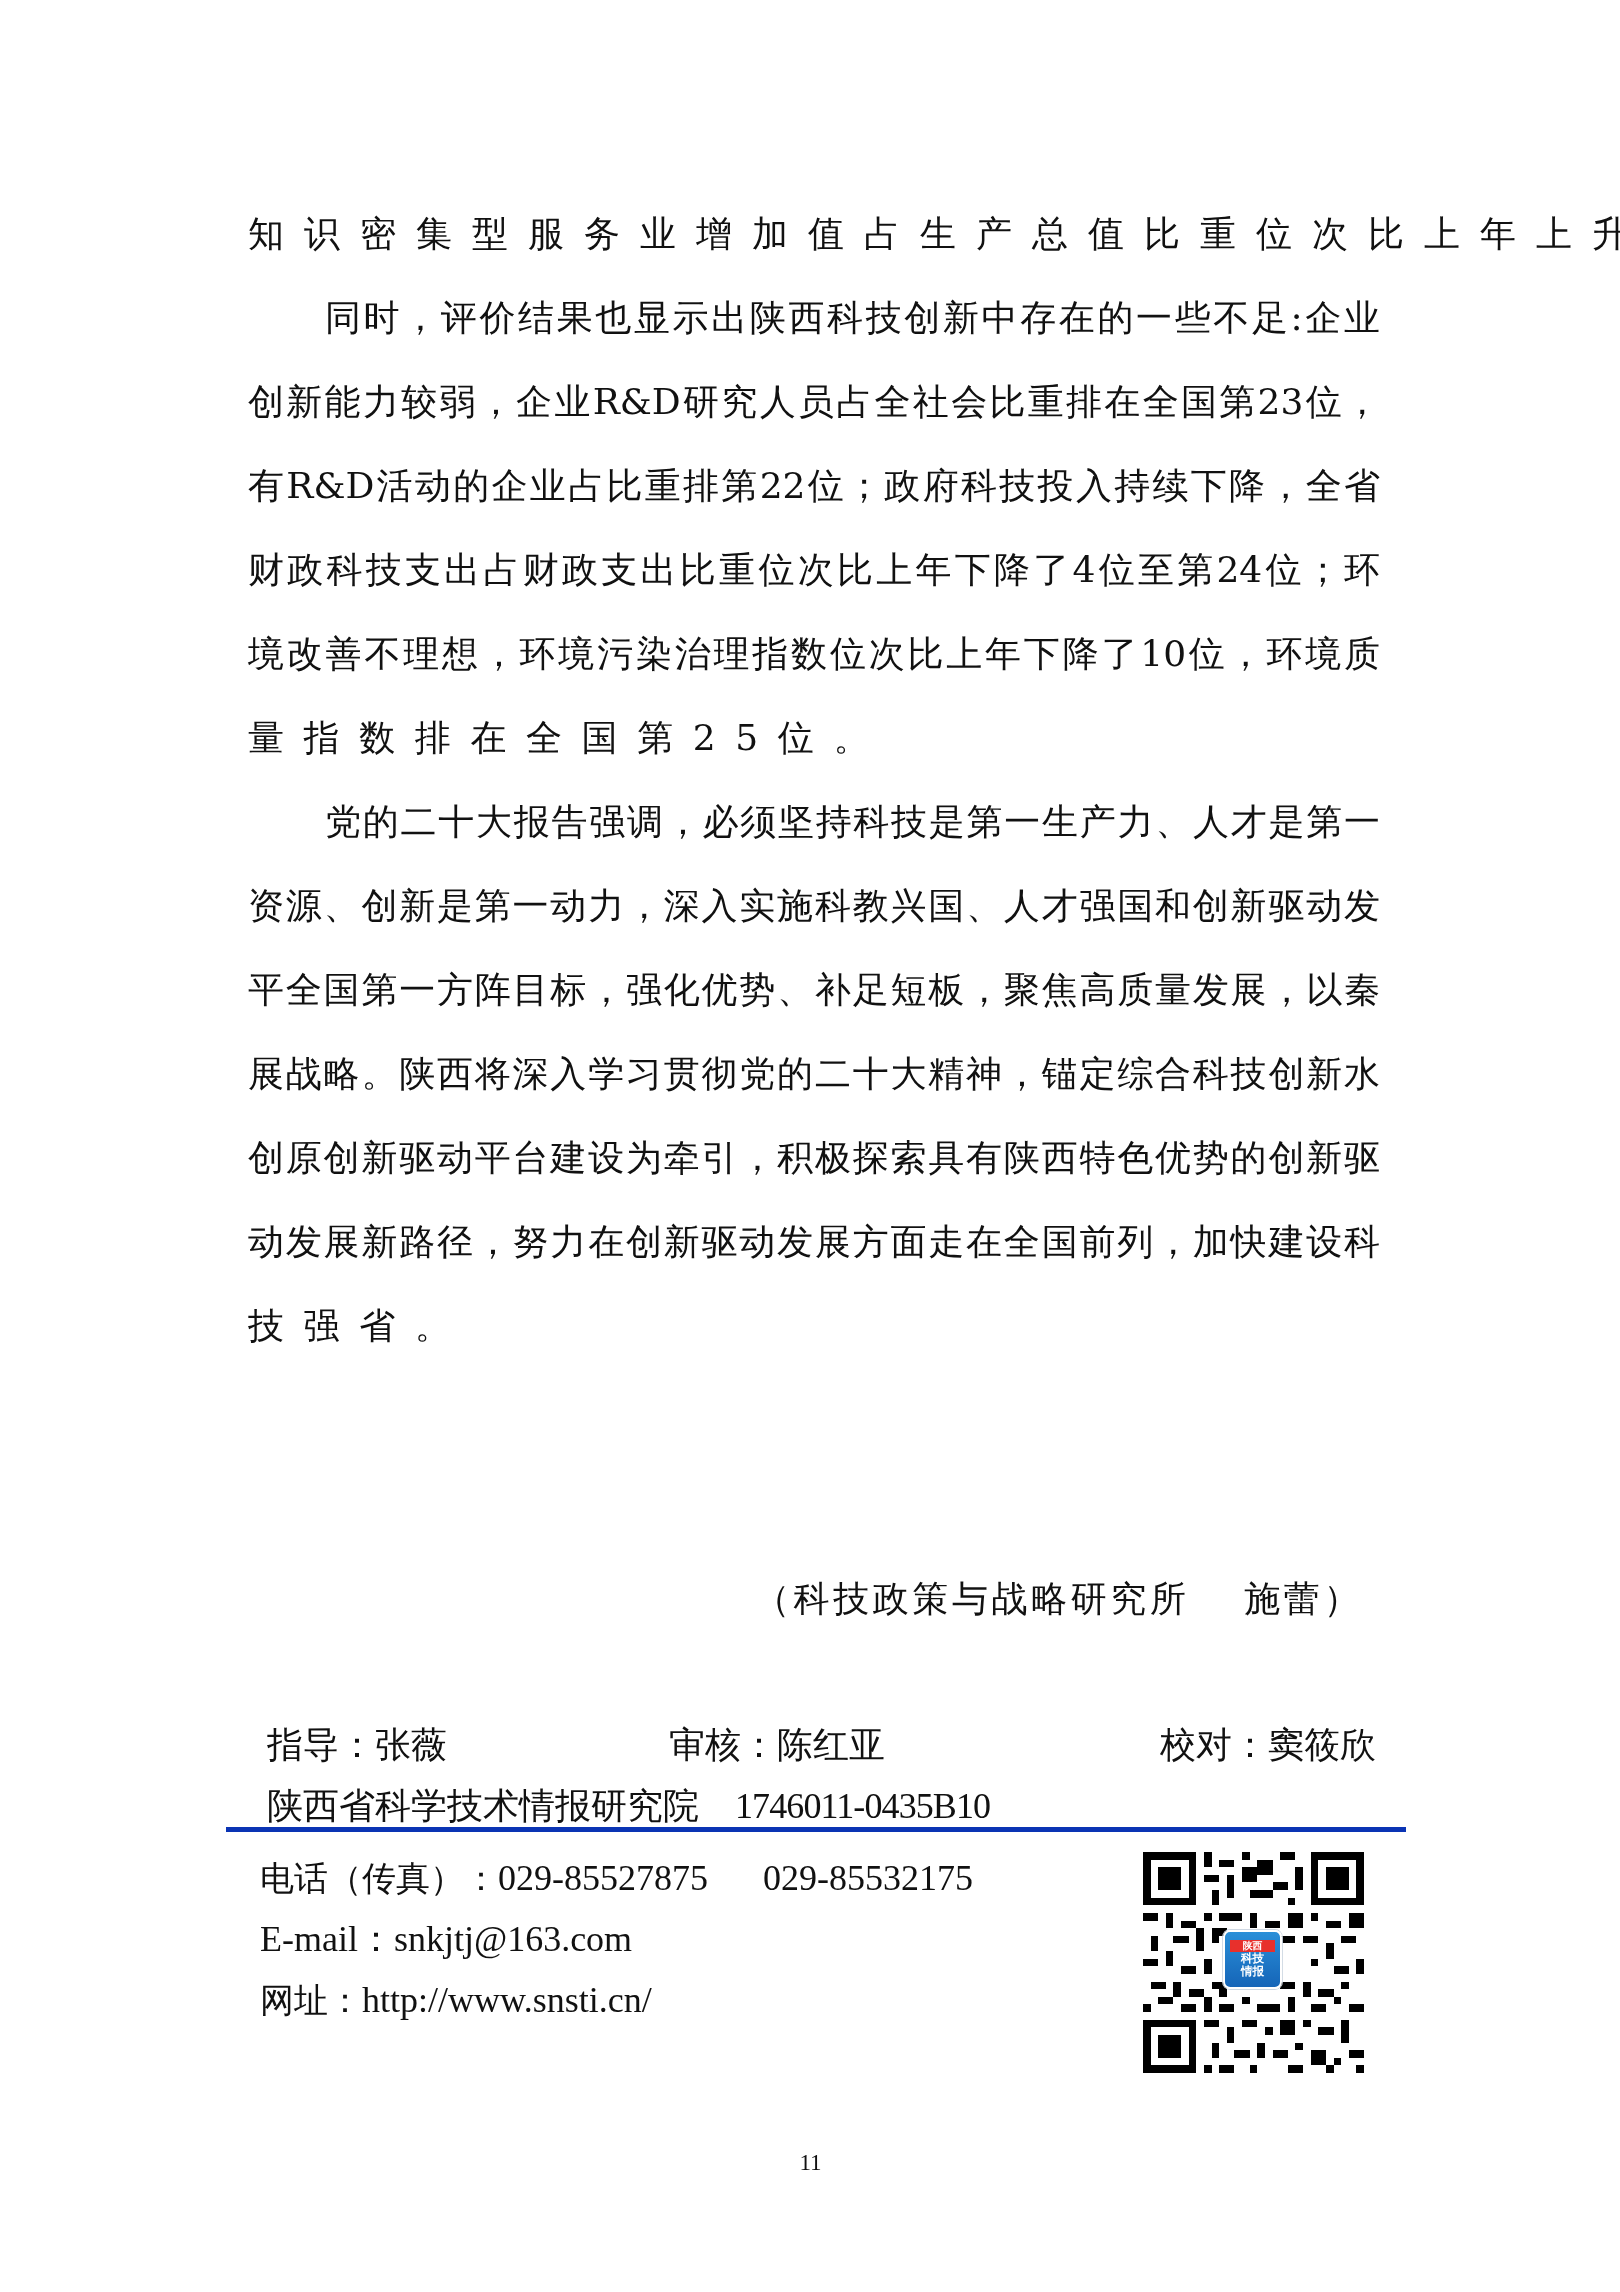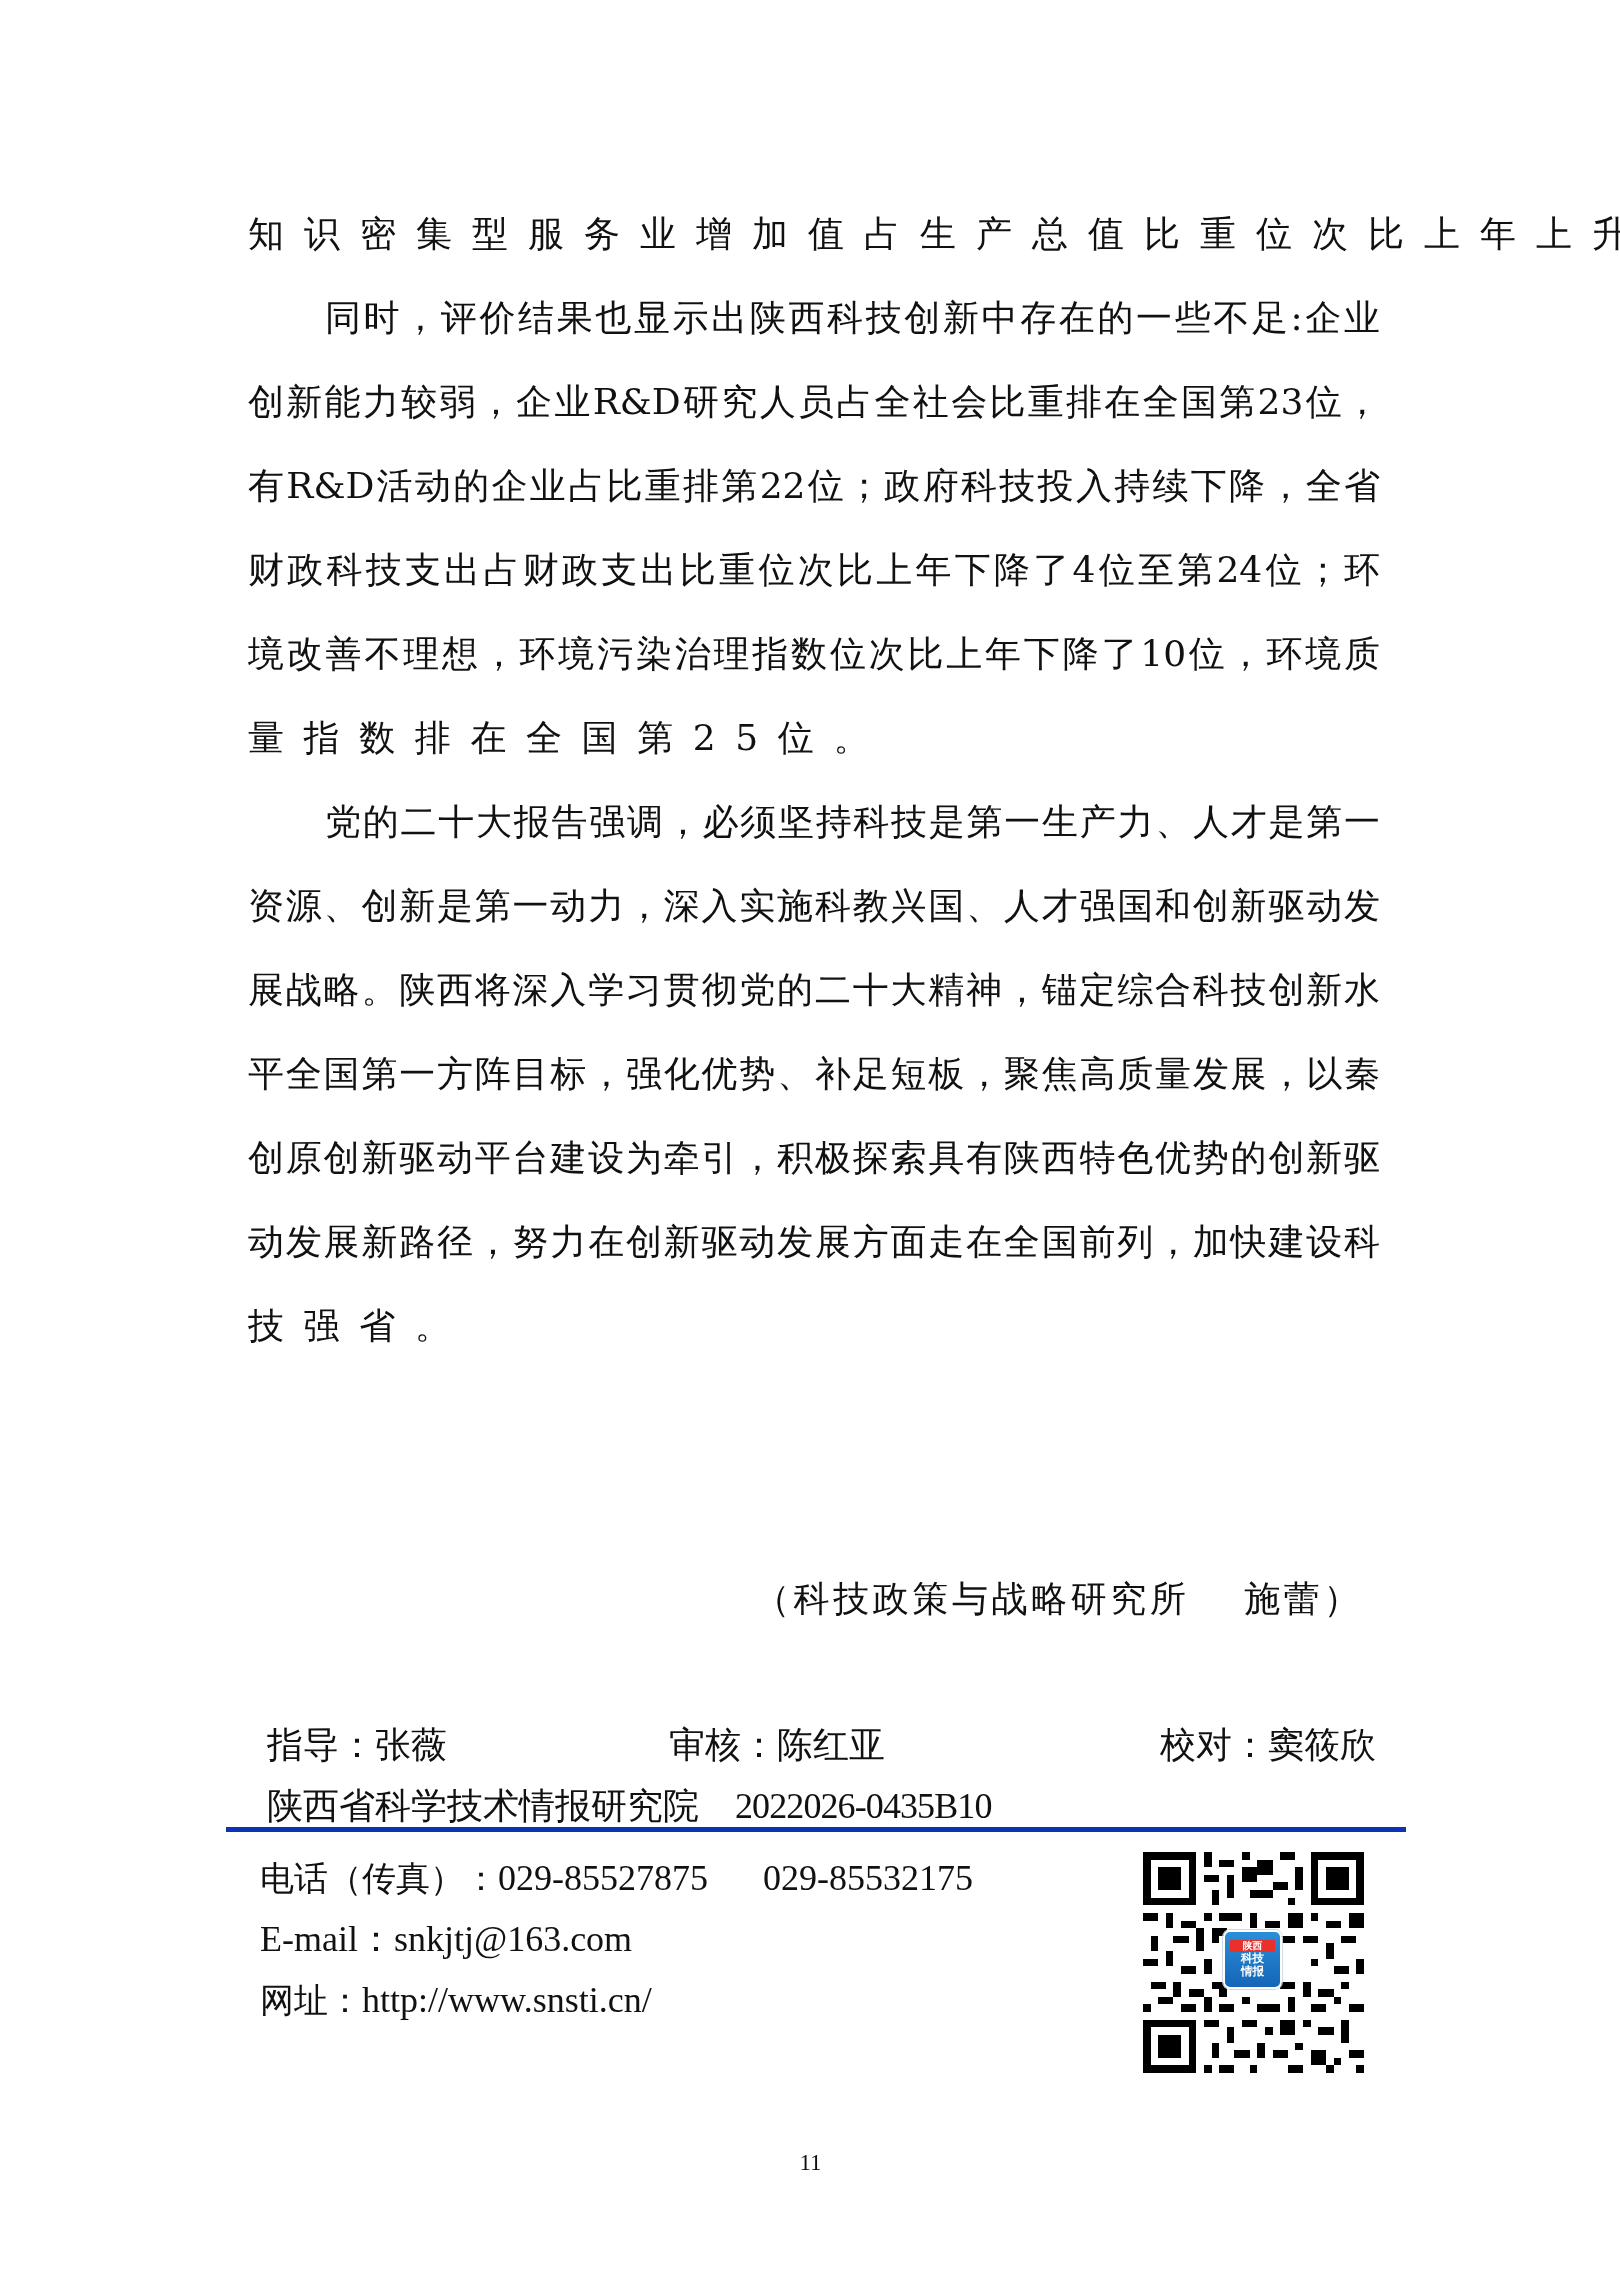--- a/index.html
+++ b/index.html
@@ -156,36 +156,36 @@
 
     <div class="line indent">同时，评价结果也显示出陕西科技创新中存在的一些不足:企业</div>
     <div class="line">创新能力较弱，企业R&amp;D研究人员占全社会比重排在全国第23位，</div>
     <div class="line">有R&amp;D活动的企业占比重排第22位；政府科技投入持续下降，全省</div>
     <div class="line">财政科技支出占财政支出比重位次比上年下降了4位至第24位；环</div>
     <div class="line">境改善不理想，环境污染治理指数位次比上年下降了10位，环境质</div>
     <div class="line last">量指数排在全国第25位。</div>
 
     <div class="line indent">党的二十大报告强调，必须坚持科技是第一生产力、人才是第一</div>
     <div class="line">资源、创新是第一动力，深入实施科教兴国、人才强国和创新驱动发</div>
+    <div class="line">平全国第一方阵目标，强化优势、补足短板，聚焦高质量发展，以秦</div>
     <div class="line">展战略。陕西将深入学习贯彻党的二十大精神，锚定综合科技创新水</div>
-    <div class="line">平全国第一方阵目标，强化优势、补足短板，聚焦高质量发展，以秦</div>
     <div class="line">创原创新驱动平台建设为牵引，积极探索具有陕西特色优势的创新驱</div>
     <div class="line">动发展新路径，努力在创新驱动发展方面走在全国前列，加快建设科</div>
     <div class="line last">技强省。</div>
   </div>
 
   <div class="signature">（科技政策与战略研究所　 施蕾）</div>
 
   <div class="credits">
     <div class="credits-row">
       <span>指导：张薇</span>
       <span style="margin-left:-53px;">审核：陈红亚</span>
       <span>校对：窦筱欣</span>
     </div>
-    <div class="institute-row"><span>陕西省科学技术情报研究院</span><span class="code">2022026-0435B10</span></div>
+    <div class="institute-row"><span>陕西省科学技术情报研究院</span><span class="code">1746011-0435B10</span></div>
   </div>
 
   <div class="divider"></div>
 
   <div class="contact">
     <div><span>电话（传真）：</span><span class="latin">029-85527875</span><span class="latin phone2">029-85532175</span></div>
     <div><span class="latin">E-mail：</span><span class="latin">snkjtj@163.com</span></div>
     <div><span>网址：</span><span class="latin">http://www.snsti.cn/</span></div>
   </div>
 

